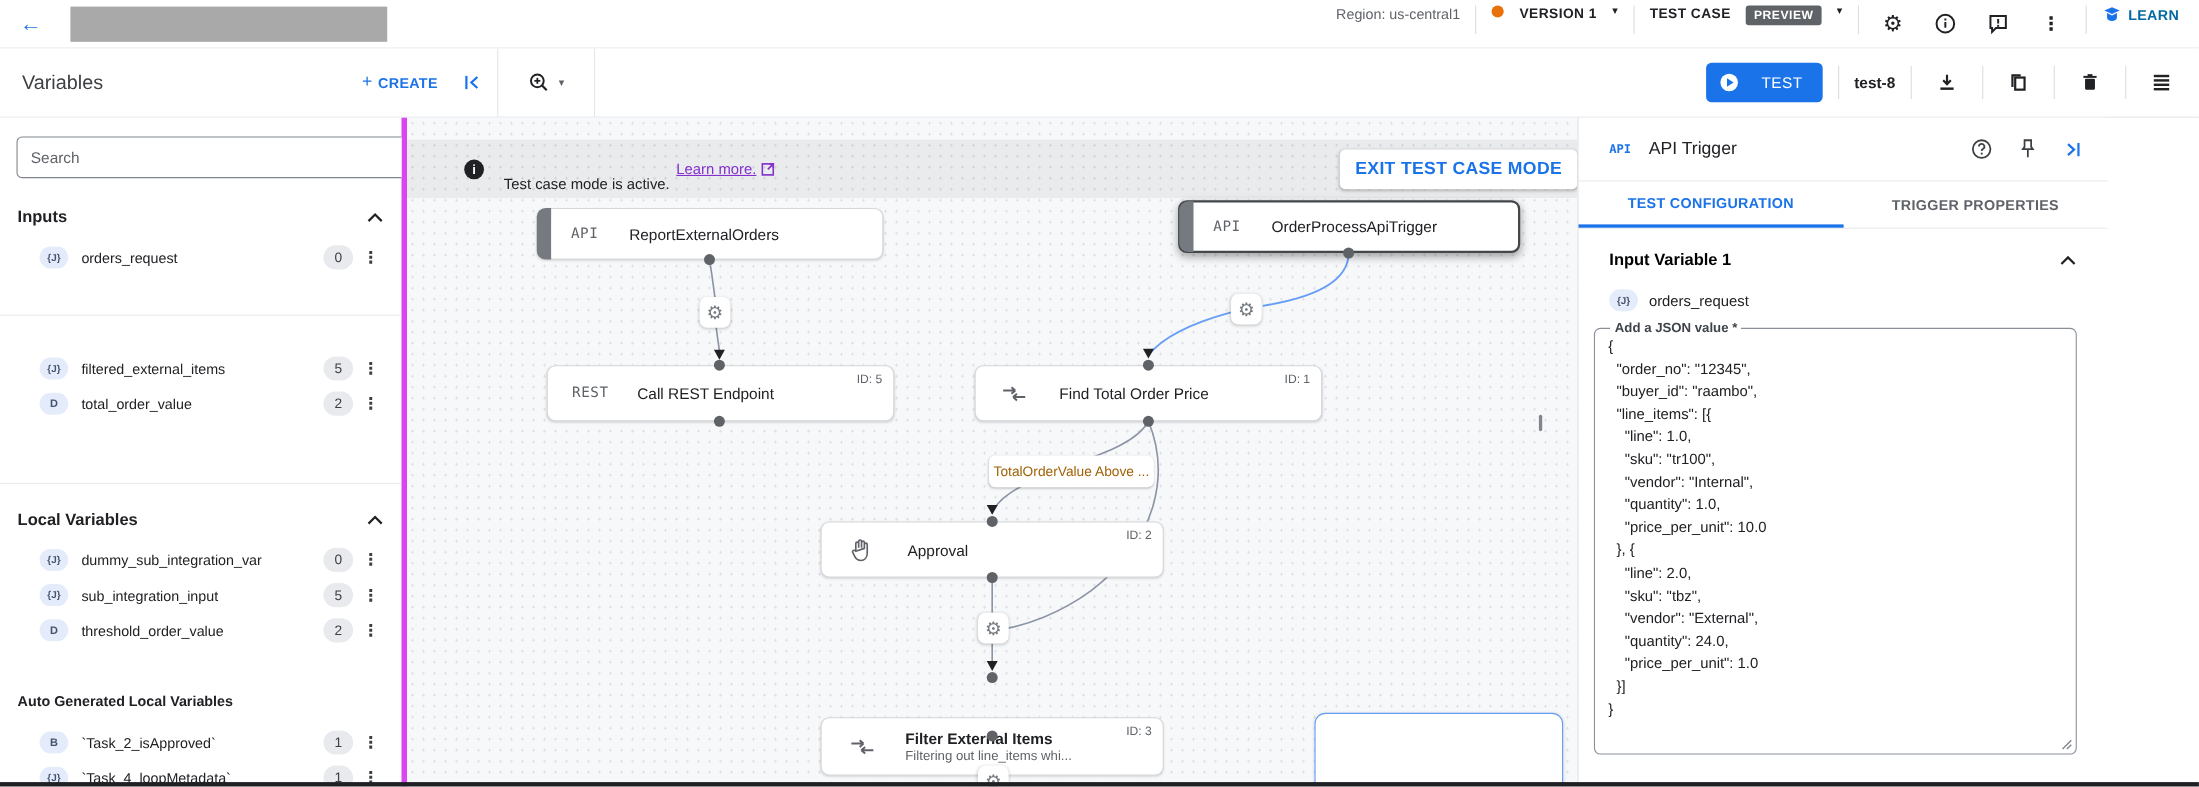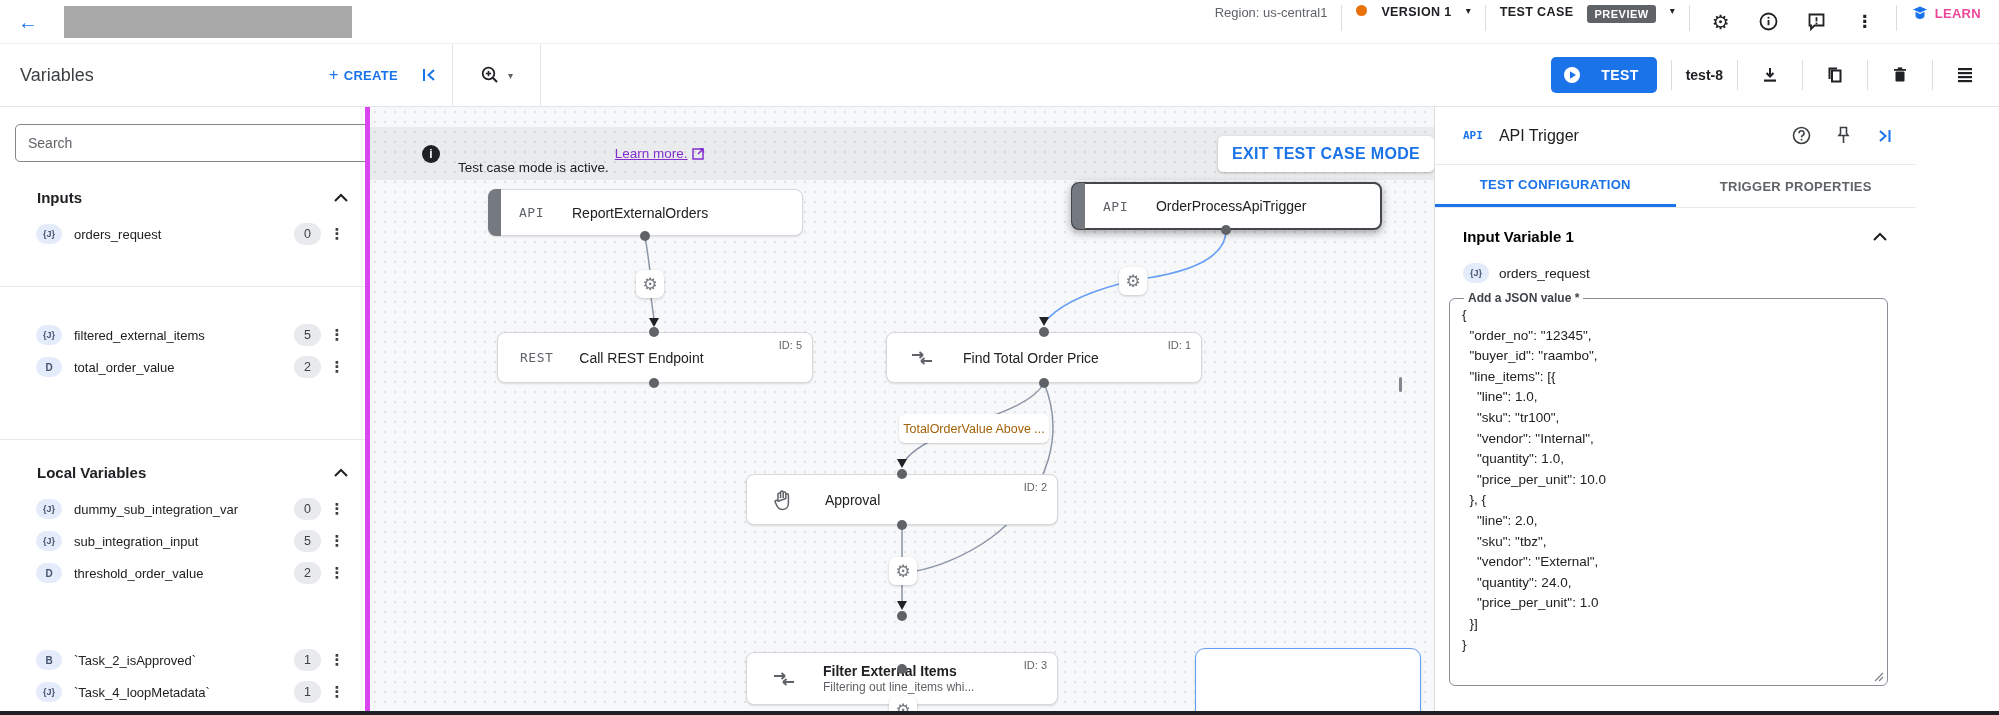--- a/index.html
+++ b/index.html
@@ -12,55 +12,55 @@
   .ab-right { margin-left:auto; display:flex; align-items:flex-start; gap:14px; }
   .ab-div { width:1px; height:26px; background:#dadce0; }
   .region { color:#5f6368; font-size:13px; }
   .menu-label { font-size:12.5px; font-weight:700; letter-spacing:.4px; color:#202124; }
   .vdot { width:11px; height:11px; border-radius:50%; background:#e8710a; display:inline-block; }
   .caret { font-size:10px; color:#202124; }
   .badge-preview { background:#5f6368; color:#fff; font-size:11px; font-weight:700;
     letter-spacing:.5px; padding:3px 7px; border-radius:3px; }
   .ab-ic { width:34px; height:34px; display:flex; align-items:center; justify-content:center; cursor:pointer; }
   .gear-glyph-lg { font-size:20px; color:#202124; line-height:1; }
-  .learn { display:flex; align-items:center; gap:6px; color:#ec4899; font-size:13px;
+  .learn { display:flex; align-items:center; gap:6px; color:#0369a1; font-size:13px;
     font-weight:700; letter-spacing:.3px; cursor:pointer; }
 
   .toolbar { height:63px; display:flex; align-items:stretch; border-bottom:1px solid #e3e5e8; background:#fff; }
   .tb-left { width:453px; display:flex; align-items:center; padding:0 14px 0 20px; border-right:1px solid #e3e5e8; }
   .tb-title { font-size:18px; color:#3c4043; }
   .tb-create { margin-left:auto; display:flex; align-items:center; gap:5px; color:#1a73e8;
     font-size:13px; font-weight:700; letter-spacing:.3px; cursor:pointer; }
   .plus { font-size:16px; font-weight:400; }
   .tb-collapse { margin-left:22px; cursor:pointer; display:flex; align-items:center; }
   .tb-zoom { width:88px; display:flex; align-items:center; justify-content:center; gap:8px;
     border-right:1px solid #e3e5e8; cursor:pointer; }
   .tb-spacer { flex:1; }
   .tb-right { display:flex; align-items:center; padding-right:16px; }
   .tb-div { width:1px; height:30px; background:#dadce0; margin:0 14px; }
   .btn-test { display:flex; align-items:center; gap:20px; background:#1a73e8; color:#fff;
-    font-size:14px; font-weight:700; letter-spacing:.4px; border:none; border-radius:5px;
+    font-size:14px; font-weight:400; letter-spacing:.4px; border:none; border-radius:5px;
     padding:9px 18px 9px 12px; cursor:pointer; }
   .test-name { font-size:14px; font-weight:700; color:#202124; }
   .tb-ic { width:36px; height:36px; display:flex; align-items:center; justify-content:center; cursor:pointer; }
 
   .main { position:relative; display:flex; height:608px; }
 
   
   .sidebar { width:370px; border-right:5px solid #d946ef; background:#fff; overflow:hidden; }
   .search-wrap { height:72px; display:flex; align-items:center; padding:0 12px 0 15px; gap:10px; }
   .search-box { position:relative; flex:0 0 392px; }
   .search-box input { width:100%; height:38px; border:1px solid #80868b; border-radius:5px;
     padding:0 38px 0 12px; font-size:14px; color:#202124; outline:none;
     font-family:"Liberation Sans","DejaVu Sans",sans-serif; }
   .search-box input::placeholder { color:#5f6368; }
   .search-ic { position:absolute; right:10px; top:9px; }
   .sec { padding:0 16px; }
   .sec-b { border-bottom:1px solid #e8eaed; }
-  .sec-h { display:flex; align-items:center; justify-content:space-between;margin-left:21px; }
+  .sec-h { display:flex; align-items:center; justify-content:space-between; }
   .sec-title { font-size:15px; font-weight:700; color:#202124; }
   .sec-title-sm { font-size:13px; font-weight:700; color:#202124; }
   .vrow { display:flex; align-items:center; height:32px; padding-left:20px; }
   .vtype { width:26px; height:20px; border-radius:10px; background:#e4ebfa; color:#44546f;
     font-size:9px; font-weight:700; display:flex; align-items:center; justify-content:center; }
   .vname { margin-left:12px; font-size:13px; color:#202124; }
   .vcount { margin-left:auto; min-width:27px; height:22px; padding:0 6px; border-radius:11px;
     background:#e9eaed; color:#3c4043; font-size:12.5px; display:flex; align-items:center;
     justify-content:center; }
   .kebab { width:24px; text-align:center; color:#3c4043; font-size:15px; font-weight:700;
@@ -323,20 +323,23 @@
       </div>
       <div class="vrow">
         <span class="vtype" style="font-size:10px;">D</span>
         <span class="vname">threshold_order_value</span>
         <span class="vcount">2</span>
         <span class="kebab">⋮</span>
       </div>
     </div>
 
     <div class="sec" style="padding-top:18px;">
+      <div class="sec-h">
+        <span class="sec-title-sm">Auto Generated Local Variables</span>
+      </div>
       <div class="vrow" style="margin-top:14px;">
         <span class="vtype" style="font-size:10px;">B</span>
         <span class="vname">`Task_2_isApproved`</span>
         <span class="vcount">1</span>
         <span class="kebab">⋮</span>
       </div>
       <div class="vrow">
         <span class="vtype">{J}</span>
         <span class="vname">`Task_4_loopMetadata`</span>
         <span class="vcount">1</span>

